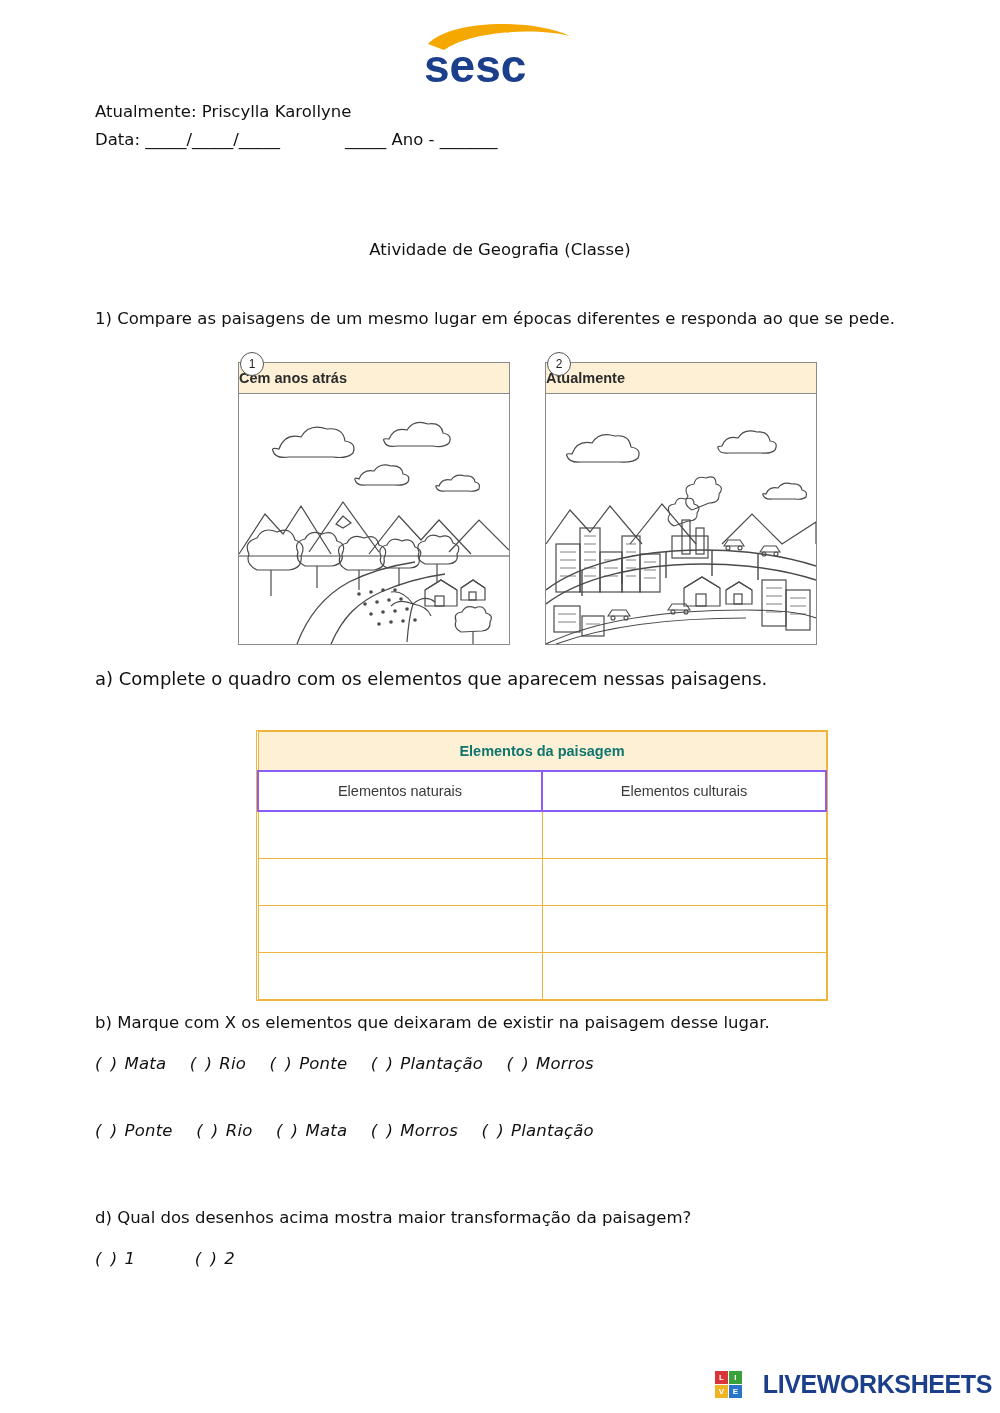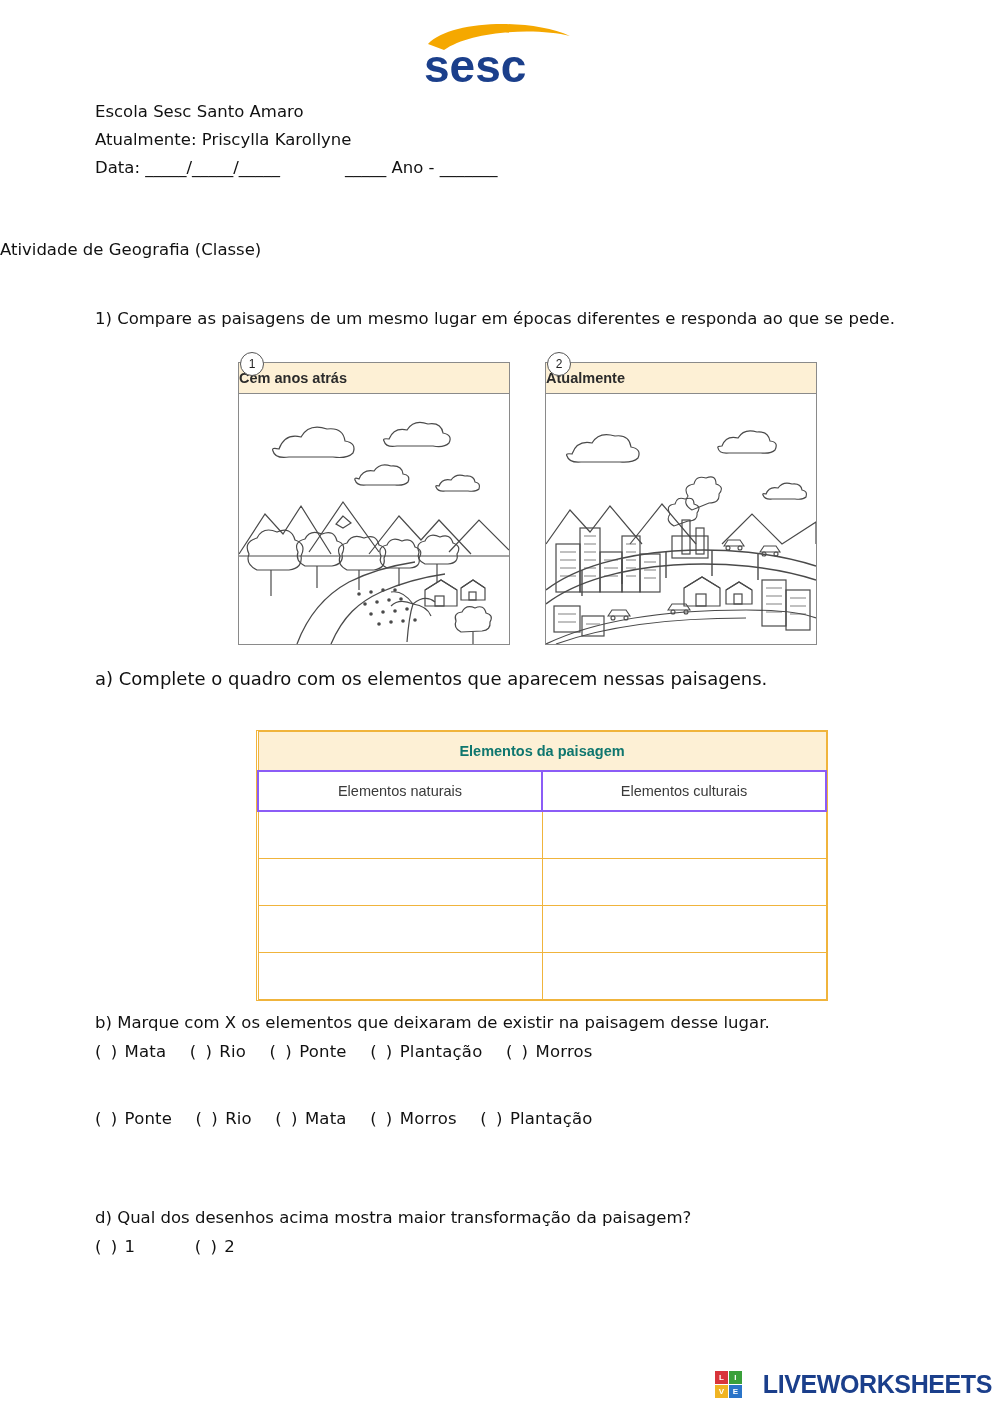--- a/index.html
+++ b/index.html
@@ -39,20 +39,21 @@
   .header-line { white-space: pre; }
   .date-row { display: flex; }
   .date-row .date-left { width: 250px; }
 
   
   .doc-title {
     position: absolute;
     top: 240px;
     left: 0;
     width: 1000px;
+    text-align: center;
     font-size: 16.5px;
     color: #111;
   }
 
   
   .q1 {
     position: absolute;
     top: 296px;
     left: 95px;
     width: 820px;
@@ -156,23 +157,24 @@
 
   
   .qblock {
     position: absolute;
     left: 95px;
     font-size: 16.5px;
     color: #111;
   }
   .qblock .prompt { line-height: 30px; }
   .opts {
-    margin-top: 4px;
+    margin-top: 16px;
     white-space: nowrap;
     letter-spacing: 0.2px;
+    font-style: italic;
   }
   .opt { display: inline-block; margin-right: 18px; }
   .opt .paren { letter-spacing: 2px; }
 
   #qb { top: 1008px; }
   #qc { top: 1105px; }
   #qd { top: 1203px; }
 
   
   .footer {
@@ -218,21 +220,20 @@
 <div class="logo-wrap">
   <svg class="logo-svg" width="180" height="66" viewBox="0 0 180 66">
     <path d="M18 22 C40 -2 120 -4 160 14 C128 6 62 8 34 28 Z" fill="#f5a800"></path>
     <g fill="#1b3f8b" font-family="Liberation Sans, sans-serif" font-weight="bold" font-size="46">
       <text x="14" y="60">sesc</text>
     </g>
   </svg>
 </div>
 
 <div class="header-block">
-  <div class="header-line">Escola Sesc Santo Amaro</div>
   <div class="header-line">Atualmente: Priscylla Karollyne</div>
   <div class="header-line date-row">
     <span class="date-left">Data: _____/_____/_____</span>
     <span>_____ Ano - _______</span>
   </div>
 </div>
 
 <div class="doc-title">Atividade de Geografia (Classe)</div>
 
 <div class="q1">1) Compare as paisagens de um mesmo lugar em épocas diferentes e responda ao que se pede.</div>

